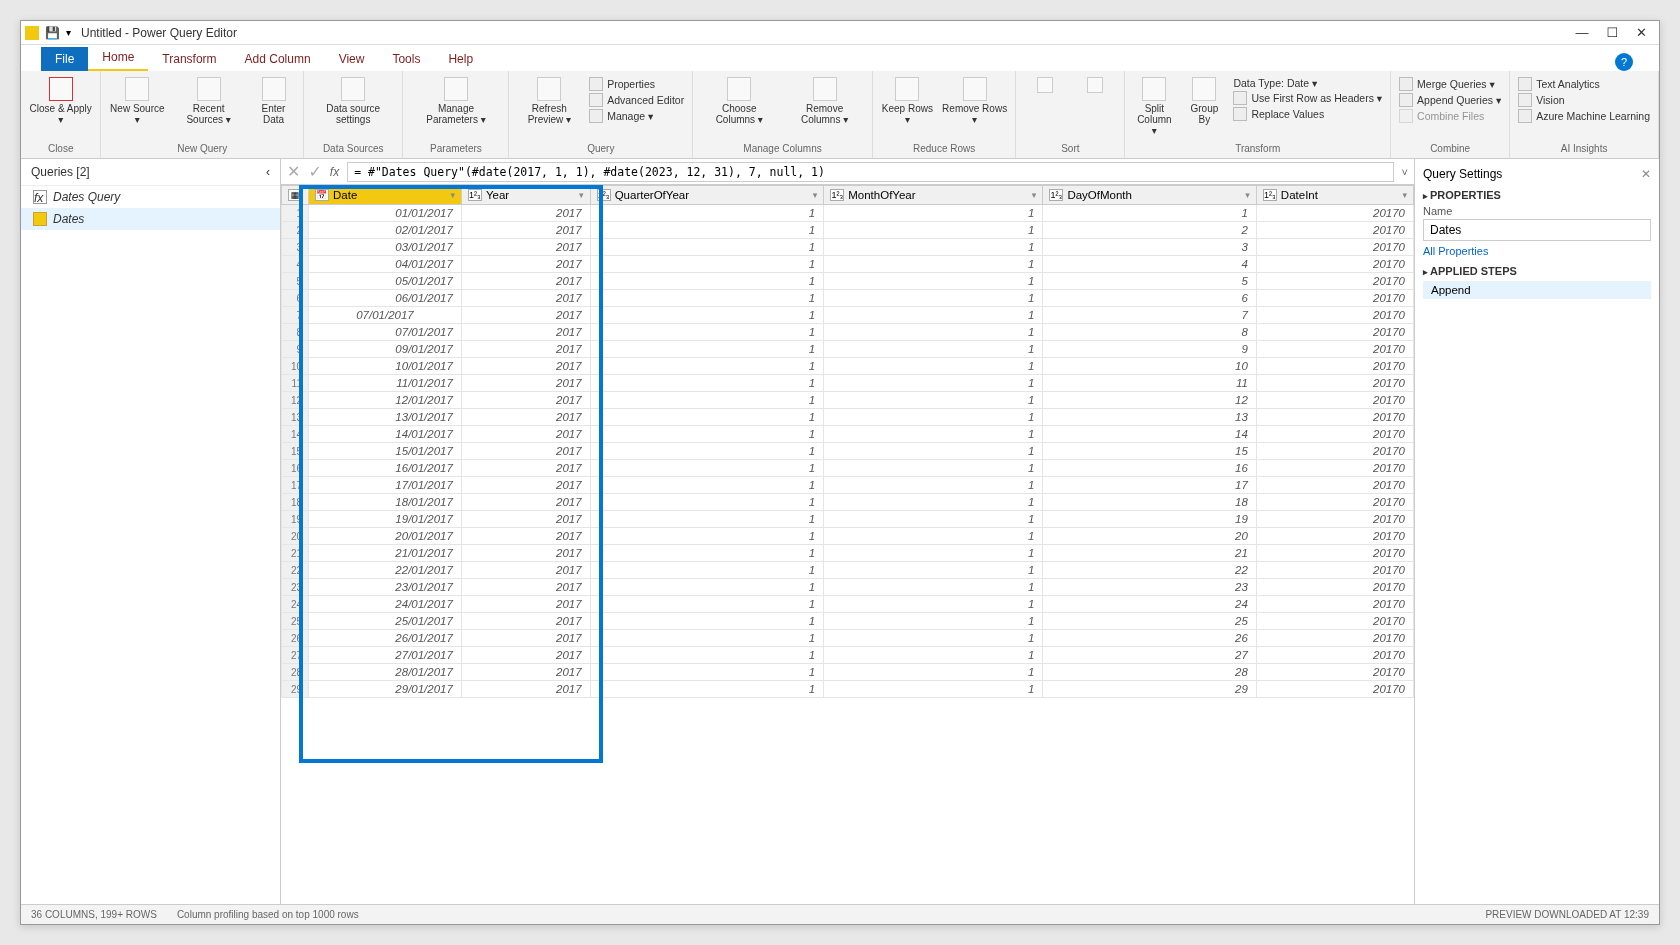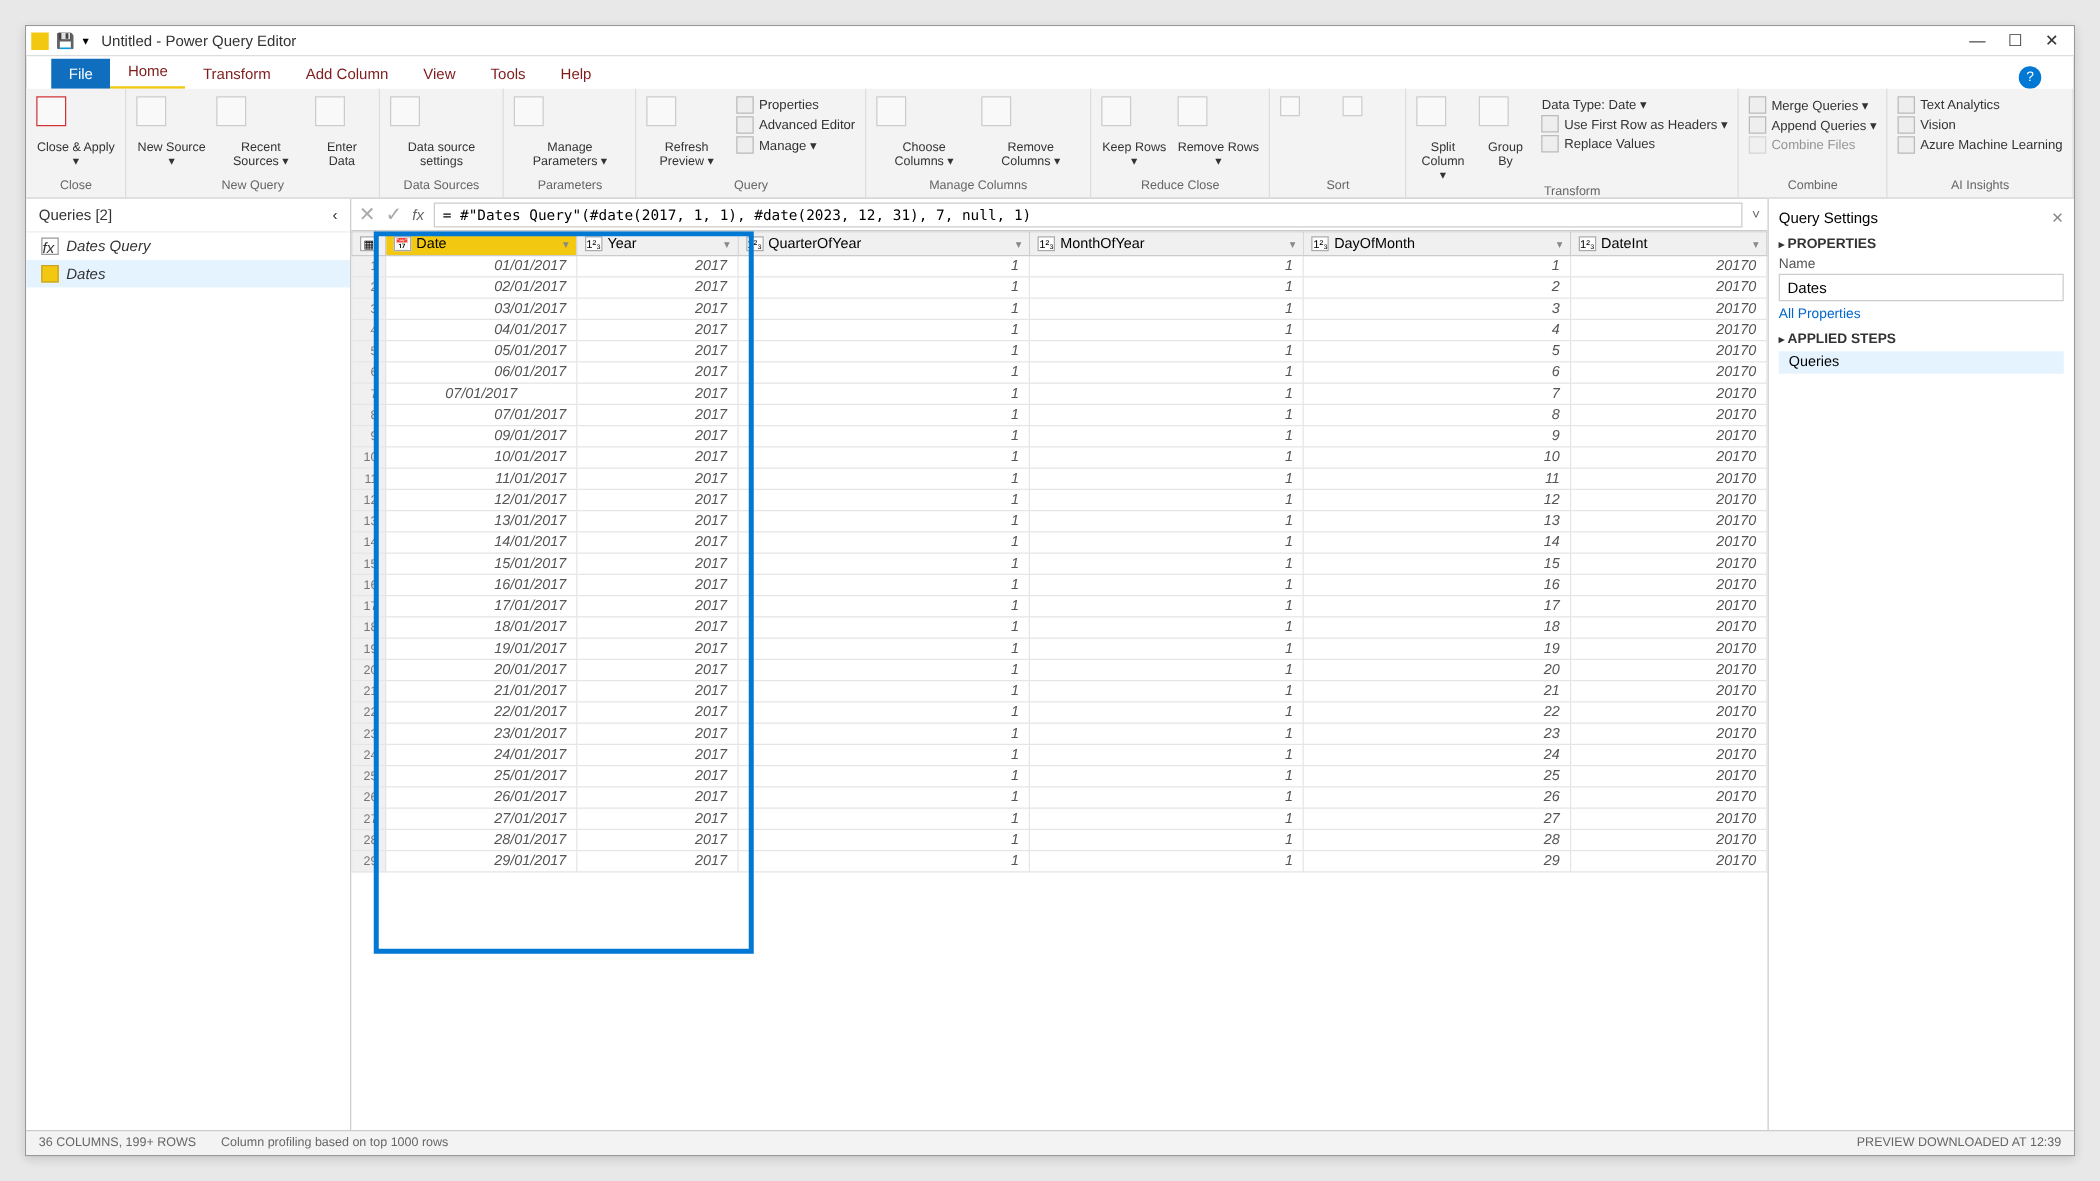--- a/index.html
+++ b/index.html
@@ -12,21 +12,21 @@
 .titlebar .win-controls { margin-left: auto; display: flex; gap: 18px; padding-right: 8px; }
 .titlebar .win-controls span { font-size: 13px; cursor: pointer; color: #333; }
 .menubar { height: 26px; display: flex; align-items: flex-end; padding: 0 20px; text-align: center; }
 .menubar .tab { padding: 5px 14px; font-size: 12px; color: #7f1d1d; cursor: pointer; }
 .menubar .tab.file { background: #106ebe; color: #fff; }
 .menubar .help-icon { margin-left: auto; width: 18px; height: 18px; border-radius: 50%; background: #0078d4; color: #fff; font-size: 11px; display: flex; align-items: center; justify-content: center; margin-right: 6px; }
 .ribbon { height: 88px; background: #f3f3f3; border-bottom: 1px solid #ccc; display: flex; }
 .ribbon-group { border-right: 1px solid #ddd; padding: 2px 8px; display: flex; flex-direction: column; justify-content: space-between; }
 .ribbon-group .btns { display: flex; gap: 8px; align-items: flex-start; flex: 1; padding-top: 4px; }
 .ribbon-group .group-label { font-size: 10px; color: #666; text-align: center; padding: 2px 0; }
-.rb-big { display: flex; flex-direction: column; cursor: pointer; min-width: 42px; gap: 10px; }
+.rb-big { display: flex; flex-direction: column; align-items: center; cursor: pointer; min-width: 42px; }
 .rb-big .ico { width: 24px; height: 24px; background: #f9f9f9; border: 1px solid #ccc; margin-bottom: 2px; }
 .rb-big .lbl { font-size: 10px; text-align: center; line-height: 1.1; color: #333; }
 .rb-small-list { display: flex; flex-direction: column; gap: 2px; }
 .rb-small { display: flex; align-items: center; gap: 4px; font-size: 10.5px; cursor: pointer; color: #333; white-space: nowrap; }
 .rb-small .sico { width: 14px; height: 14px; background: #eee; border: 1px solid #bbb; }
 .content-row { flex: 1; display: flex; min-height: 0; }
 .queries-pane { width: 260px; border-right: 1px solid #ccc; background: #fff; display: flex; flex-direction: column; }
 .queries-head { padding: 6px 10px; font-size: 12px; color: #333; display: flex; align-items: center; justify-content: space-between; border-bottom: 1px solid #eee; }
 .queries-head .collapse { cursor: pointer; }
 .query-item { padding: 4px 12px; font-size: 12px; color: #333; display: flex; align-items: center; gap: 6px; cursor: pointer; font-style: italic; }
@@ -184,21 +184,21 @@
             <div class="ico"></div>
             <div class="lbl">Keep
 Rows ▾</div>
           </div>
         <div class="rb-big">
             <div class="ico"></div>
             <div class="lbl">Remove
 Rows ▾</div>
           </div>
       </div>
-      <div class="group-label">Reduce Close</div>
+      <div class="group-label">Reduce Rows</div>
     </div>
     <div class="ribbon-group">
       <div class="btns">
         <div class="rb-big">
             <div class="ico" style="width:16px;height:16px"></div>
           </div>
         <div class="rb-big">
             <div class="ico" style="width:16px;height:16px"></div>
           </div>
       </div>
@@ -620,21 +620,21 @@
     <div class="settings-pane">
       <div class="sp-head">
         <span>Query Settings</span>
         <span style="cursor:pointer;color:#888">✕</span>
       </div>
       <h4>PROPERTIES</h4>
       <div style="font-size:11px;color:#555;margin:2px 0">Name</div>
       <input class="name" value="Dates" style="">
       <a href="#">All Properties</a>
       <h4>APPLIED STEPS</h4>
-      <div class="step-item">Queries</div>
+      <div class="step-item">Append</div>
     </div>
   </div>
 
   <div class="statusbar">
     <span>36 COLUMNS, 199+ ROWS</span>
     <span style="margin-left:20px">Column profiling based on top 1000 rows</span>
     <span class="right">PREVIEW DOWNLOADED AT 12:39</span>
   </div>
 
 </div>

